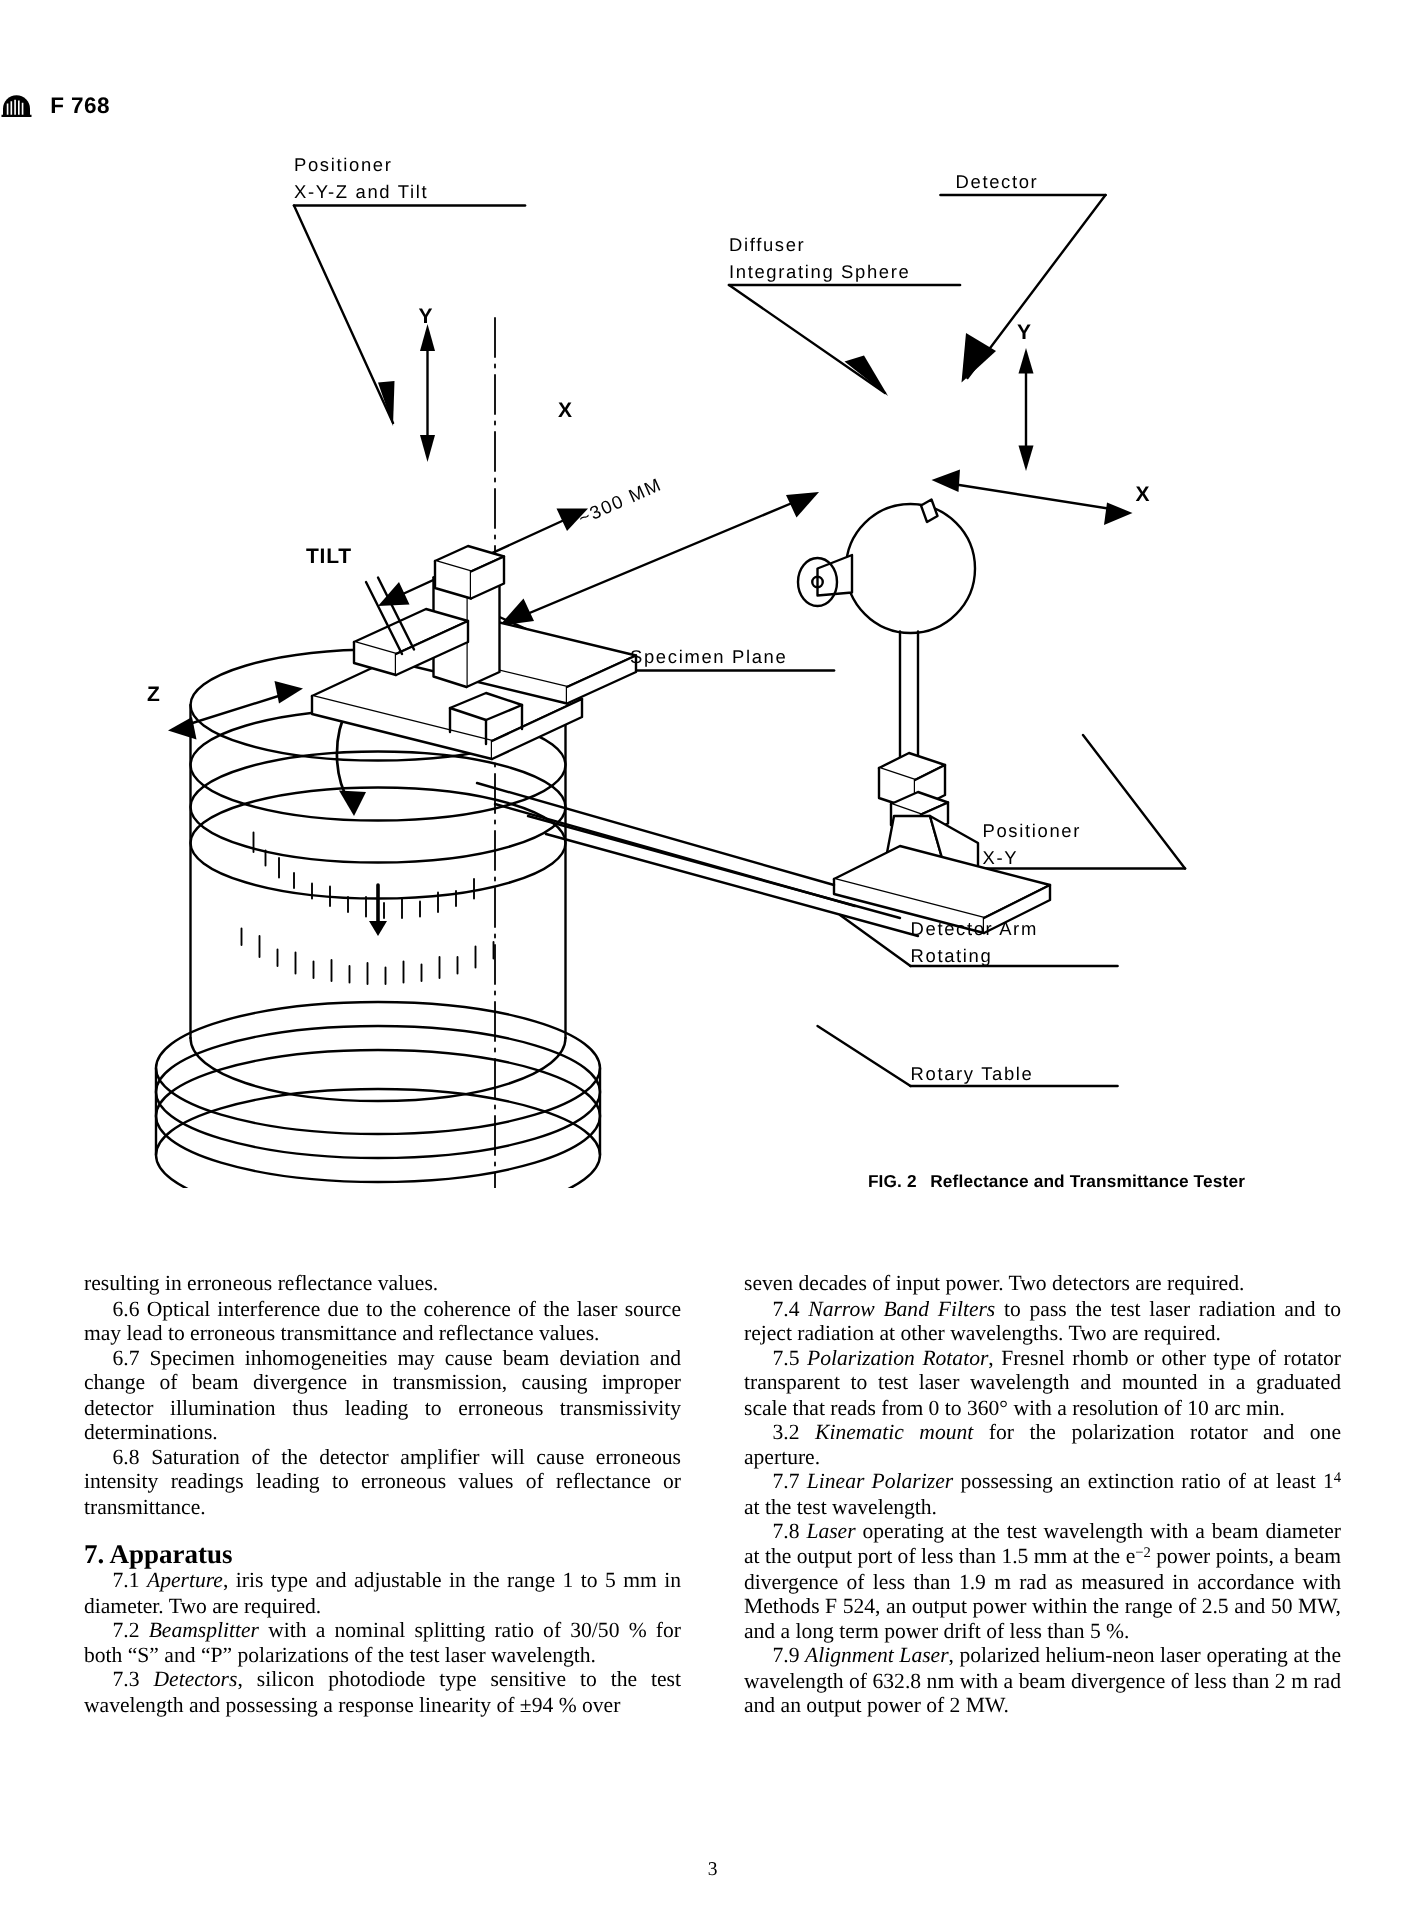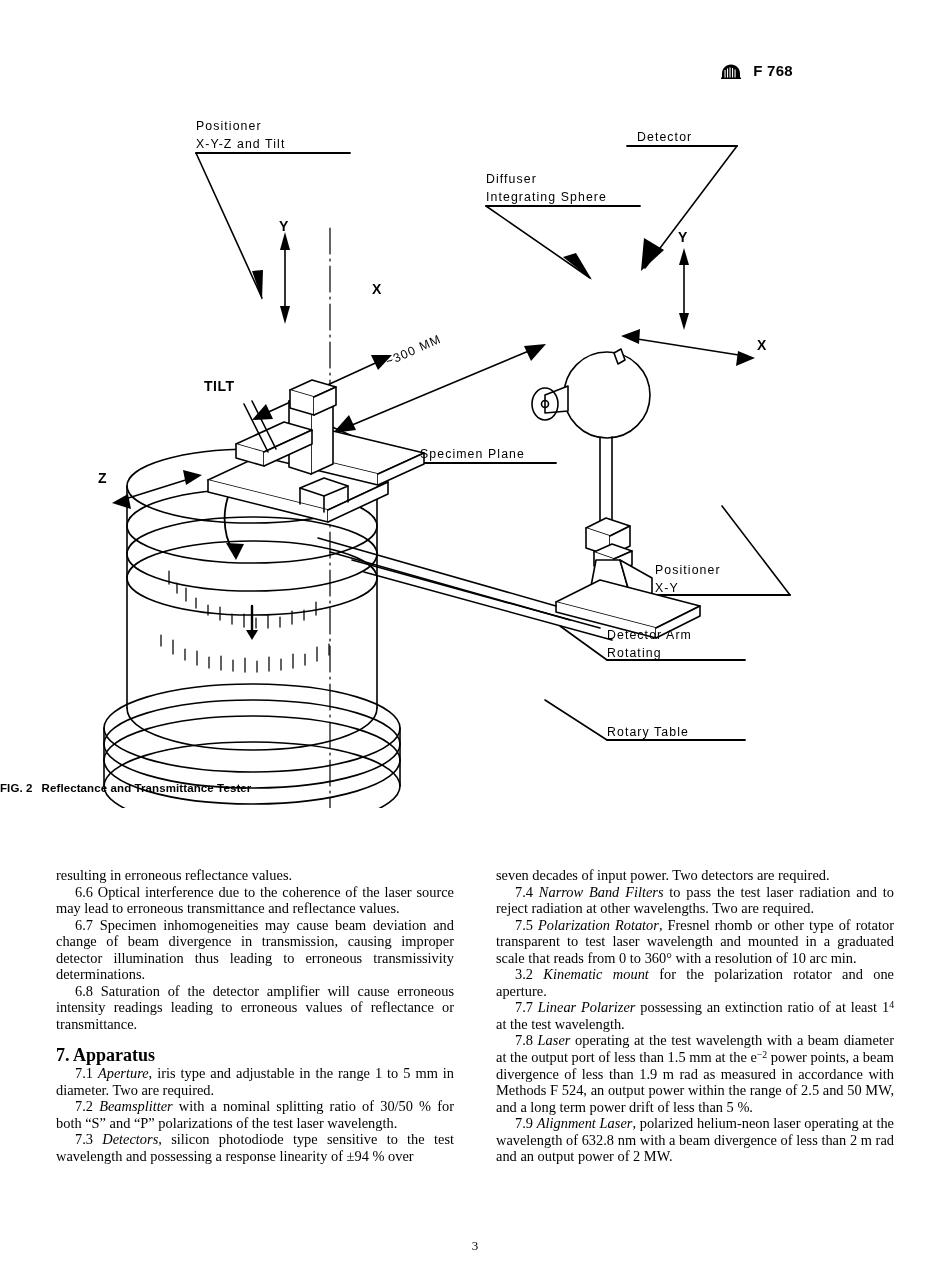--- a/index.html
+++ b/index.html
@@ -7,50 +7,50 @@
     width:950px;height:1287px;position:relative;
     font-family:"Liberation Serif", serif;
     color:#000;
     -webkit-font-smoothing:antialiased;
   }
   .page{position:relative;width:950px;height:1287px;overflow:hidden;}
 
   
   .header{
     position:absolute;top:62px;left:0;width:793px;
-    text-align:right;
+    text-align:left;
     font-family:"Liberation Sans", sans-serif;
     font-weight:bold;font-size:15px;letter-spacing:.3px;
   }
   .header .logo{
     display:inline-block;vertical-align:-3px;margin-right:7px;
   }
   .header .stdno{display:inline-block;vertical-align:1px;}
 
   
-  .figure{position:absolute;top:108px;left:0;width:764px;height:700px;}
+  .figure{position:absolute;top:92px;left:0;width:764px;height:700px;}
   .figure svg{display:block;}
 
   .figcap{
-    position:absolute;top:782px;left:0;width:830px;text-align:left;
+    position:absolute;top:782px;left:0;width:830px;text-align:right;
     font-family:"Liberation Sans", sans-serif;
     font-weight:bold;font-size:11.5px;letter-spacing:.1px;
   }
   .figcap .num{margin-right:9px;}
 
   
   .cols{
     position:absolute;top:848px;left:56px;
     width:838px;
   }
   .col{
     width:398px;float:left;
     font-size:14.4px;line-height:16.55px;
     text-align:justify;
-    -webkit-hyphens:none;hyphens:none;margin-top:19px;
+    -webkit-hyphens:none;hyphens:none;
   }
   .col.right{margin-left:42px;}
   .col p{margin:0;text-indent:19px;}
   .col p.noind{text-indent:0;}
   .col h3{
     margin:15px 0 1px 0;
     font-size:18px;line-height:16.55px;
     font-weight:bold;text-indent:0;
     font-family:"Liberation Serif", serif;
   }

